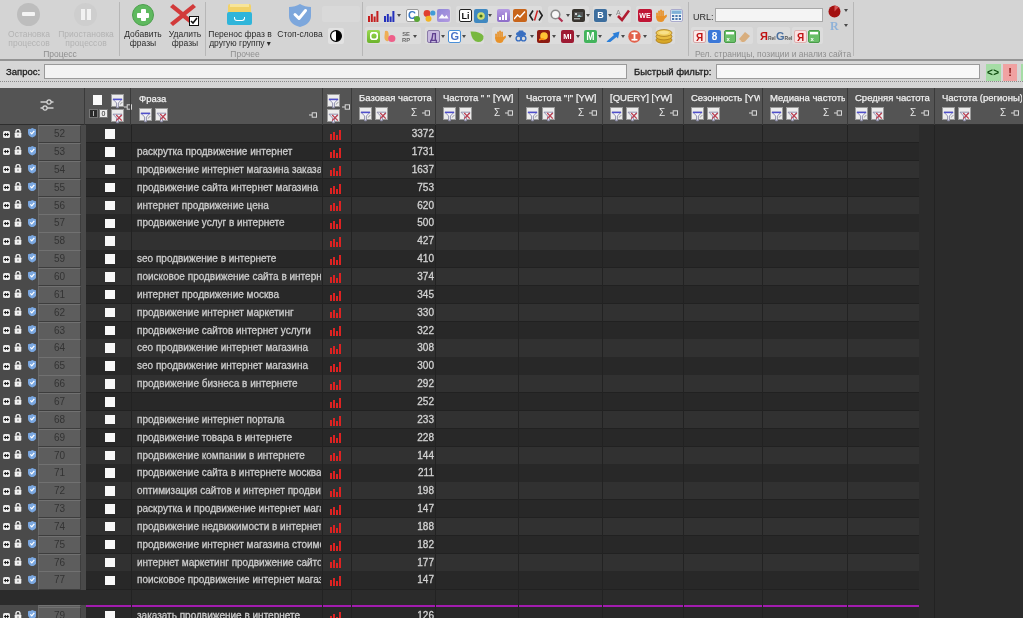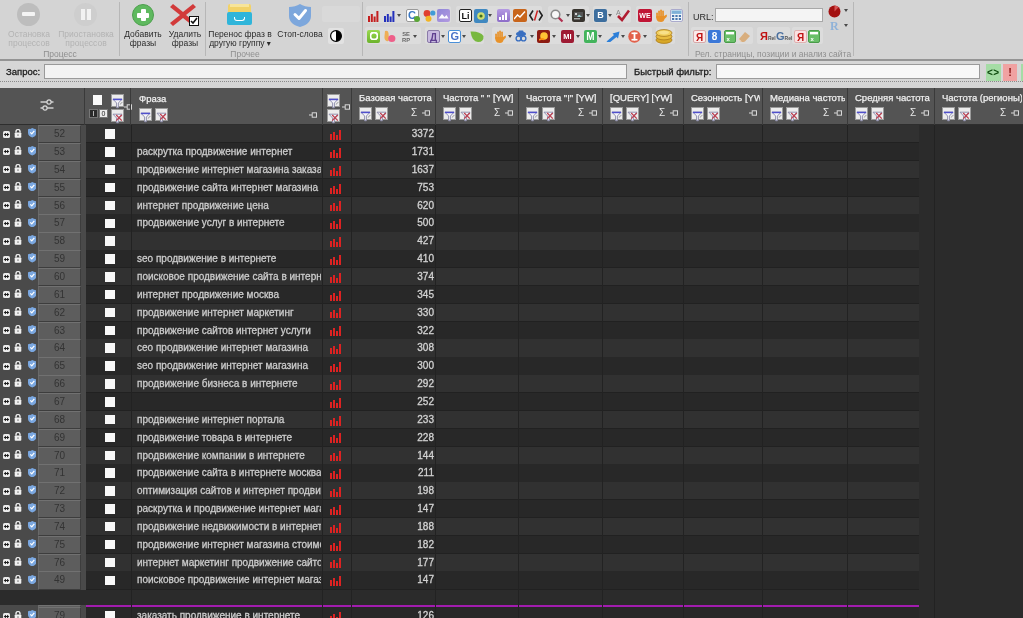--- a/index.html
+++ b/index.html
@@ -1128,21 +1128,21 @@
 <svg class="abs" style="left:14px;top:3.4px" width="8" height="9" viewBox="0 0 8 9">
         <path d="M2 3.5 L2 2.6 A2 2 0 0 1 6 2.6 L6 3.5" stroke="#e8e8e8" stroke-width="1.5" fill="none"></path>
         <circle cx="4" cy="2.4" r="0.9" fill="#3a3a3a"></circle>
         <rect x="0.7" y="3.4" width="6.6" height="5.3" rx="0.8" fill="#f0f0f0"></rect>
         <rect x="3.4" y="5.2" width="1.2" height="1.8" fill="#8a8a8a"></rect>
       </svg>
 <svg class="abs" style="left:27.5px;top:3.2px" width="8.5" height="9.5" viewBox="0 0 8.5 9.5">
         <path d="M4.25 0 C5.4 0.8 6.9 1.2 8.5 1.2 L8.5 4.7 C8.5 7.1 6.6 8.6 4.25 9.5 C1.9 8.6 0 7.1 0 4.7 L0 1.2 C1.6 1.2 3.1 0.8 4.25 0 Z" fill="#7aa7e0"></path>
         <path d="M2.3 4.4 L3.8 5.9 L6.3 2.9" stroke="#fff" stroke-width="1.3" fill="none"></path>
       </svg>
-<div class="numc" style="line-height:16px">49</div>
+<div class="numc" style="line-height:16px">77</div>
 <div class="cbx" style="top:4.1px"></div>
 <div class="phr" style="line-height:17.85px">поисковое продвижение интернет магазина</div>
 <svg class="abs" style="left:330px;top:3.8px" width="12" height="11" viewBox="0 0 12 11">
         <rect x="0" y="5" width="2" height="6" fill="#d22"></rect>
         <rect x="3" y="3" width="2" height="8" fill="#d22"></rect>
         <rect x="6" y="6" width="2" height="5" fill="#d22"></rect>
         <rect x="9" y="1" width="2" height="10" fill="#d22"></rect>
       </svg>
 <div class="val" style="line-height:17.85px">147</div>
 </div>

